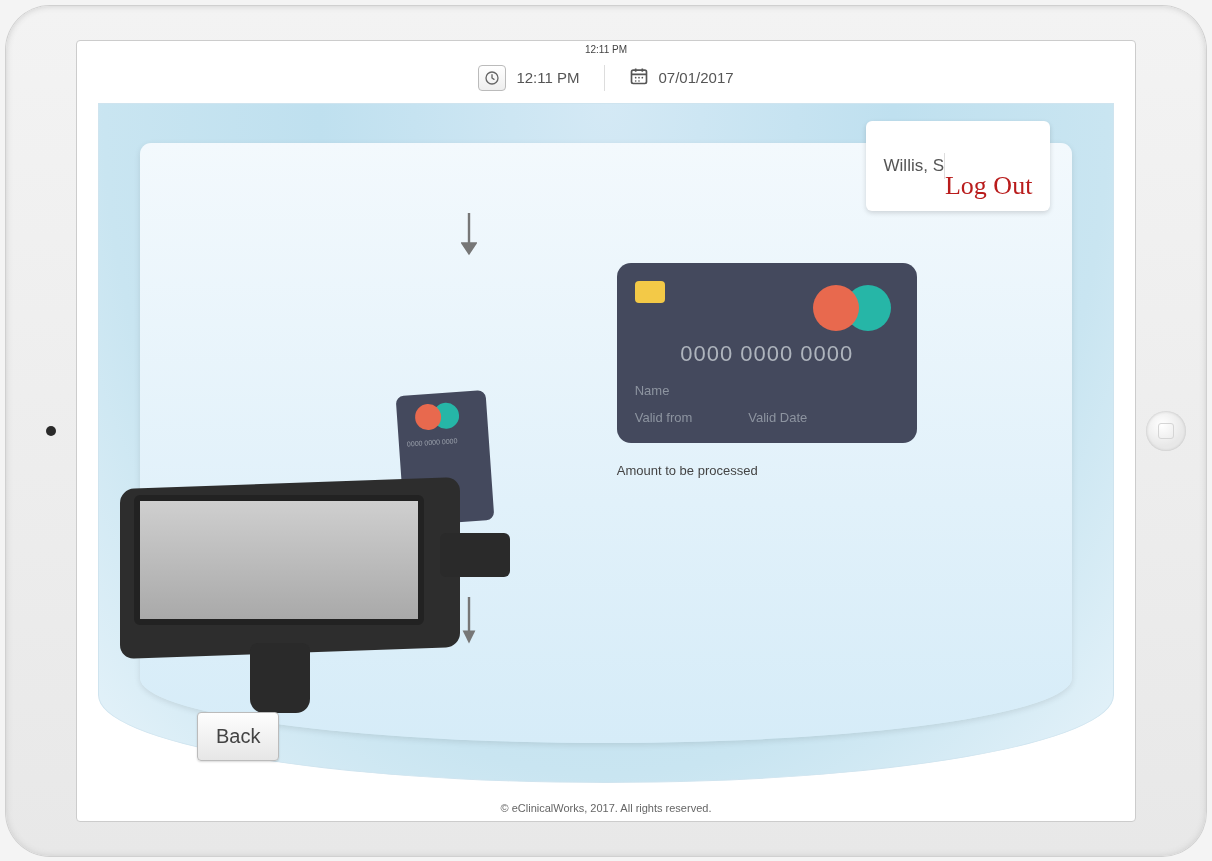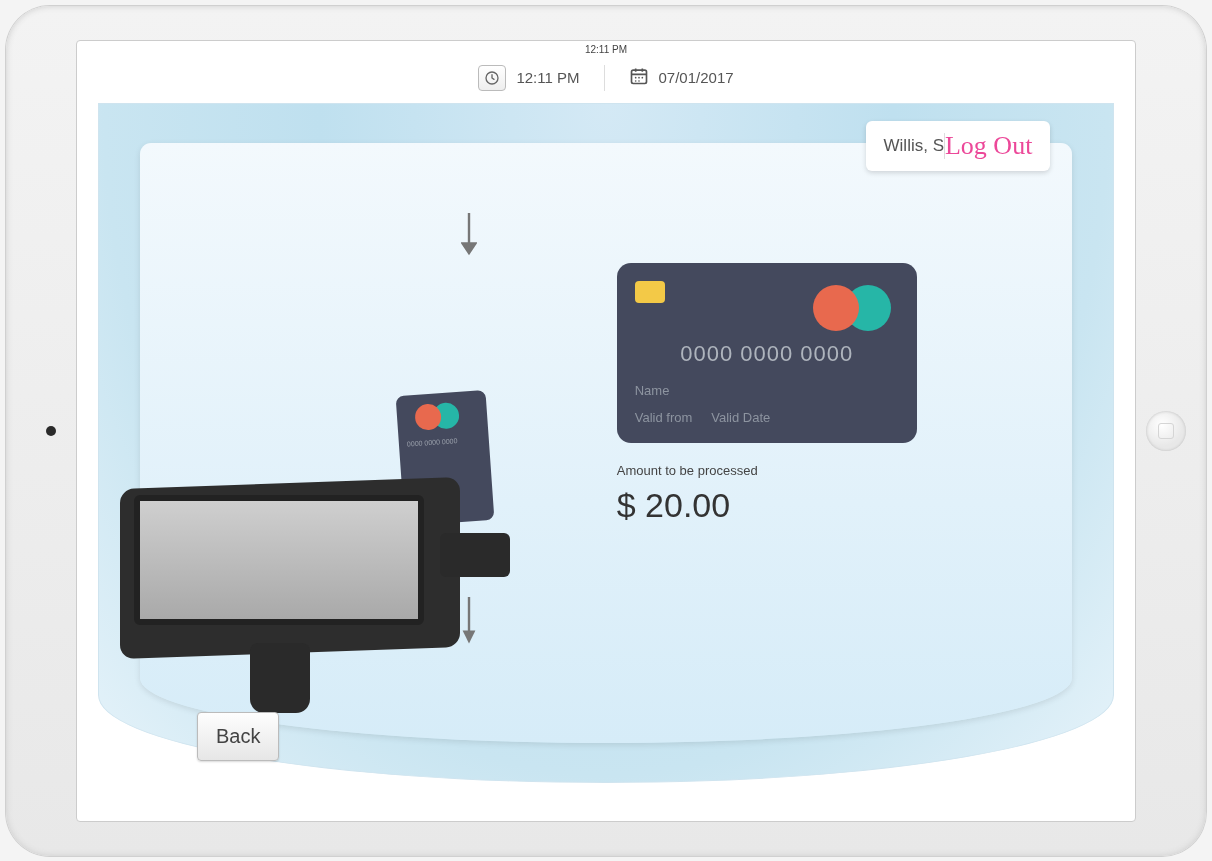--- a/index.html
+++ b/index.html
@@ -119,22 +119,23 @@
     padding: 10px 18px;
     display:flex; align-items:center; 
     box-shadow: 0 2px 5px rgba(0,0,0,.15);
     z-index:5;
   }
   .user-chip .name { color:#555; font-size:17px; }
   .user-chip .sep { width:1px; height:26px; background:#ddd; }
   .user-chip .logout {
     font-family: "Brush Script MT", cursive;
     font-size: 26px;
-    color: #ec4899;
+    color: #b91c1c;
     cursor:pointer;
+    margin-top:40px;
   }
 
   .content {
     position:absolute; inset:0;
     display:flex;
   }
   .left-area {
     flex:1.1; position:relative;
   }
   .right-area {
@@ -160,21 +161,21 @@
     color:#a7aeb6;
     position:relative;
     margin-bottom:10px;
   }
   .card-big .chip { width:30px;height:22px;background:#f3c947;border-radius:4px; }
   .card-big .circles { position:absolute; right:26px; top:22px; display:flex; }
   .card-big .c1,.card-big .c2{width:46px;height:46px;border-radius:50%;}
   .card-big .c1{background:#e8694e; z-index:1;}
   .card-big .c2{background:#26b6a7; margin-left:-14px;}
   .card-big .num{font-size:22px;letter-spacing:1px;color:#aeb4bd;margin-top:38px;text-align:center;}
-  .card-big .row{display:flex;gap:19px;font-size:13px;margin-top:12px;color:#8d94a0;}
+  .card-big .row{display:flex;gap:56px;font-size:13px;margin-top:12px;color:#8d94a0;}
   .card-big .nm{font-size:13px;color:#8d94a0;margin-top:16px;}
 
   
   .terminal {
     position:absolute;
     left:-20px; bottom:60px;
     width:400px; height:260px;
   }
   .term-body{
     position:absolute; left:0; top:60px; width:340px; height:170px;
@@ -321,32 +322,32 @@
               </div>
               <div class="num">0000 0000 0000</div>
               <div class="nm">Name</div>
               <div class="row">
                 <span>Valid from</span>
                 <span>Valid Date</span>
               </div>
             </div>
 
             <div class="amount-label">Amount to be processed</div>
-            <div class="amount-value">$ 20.00</div>
           </div>
 
         </div>
       </div>
 
       <div class="user-chip">
         <span class="name">Willis, S</span>
         <span class="sep"></span>
         <span class="logout">Log Out</span>
       </div>
 
       <button class="back-btn">Back</button>
     </div>
 
     <div class="footer">
+      <div>© eClinicalWorks, 2017. All rights reserved.</div>
     </div>
 
   </div>
 </div>
 
 </body></html>

